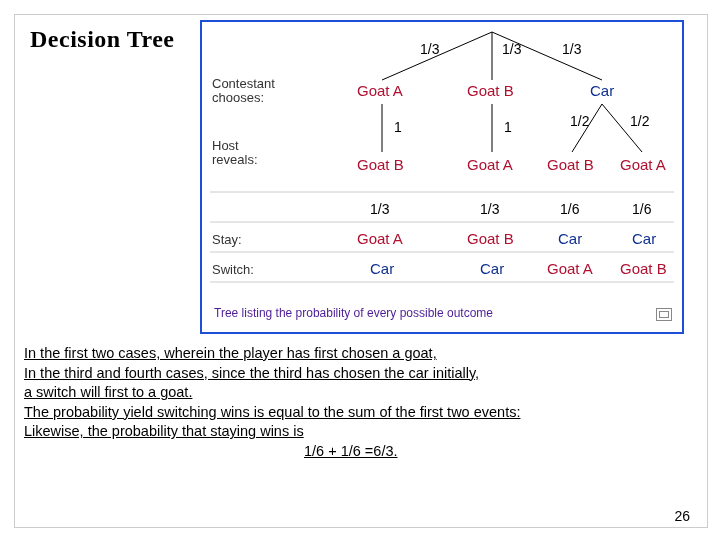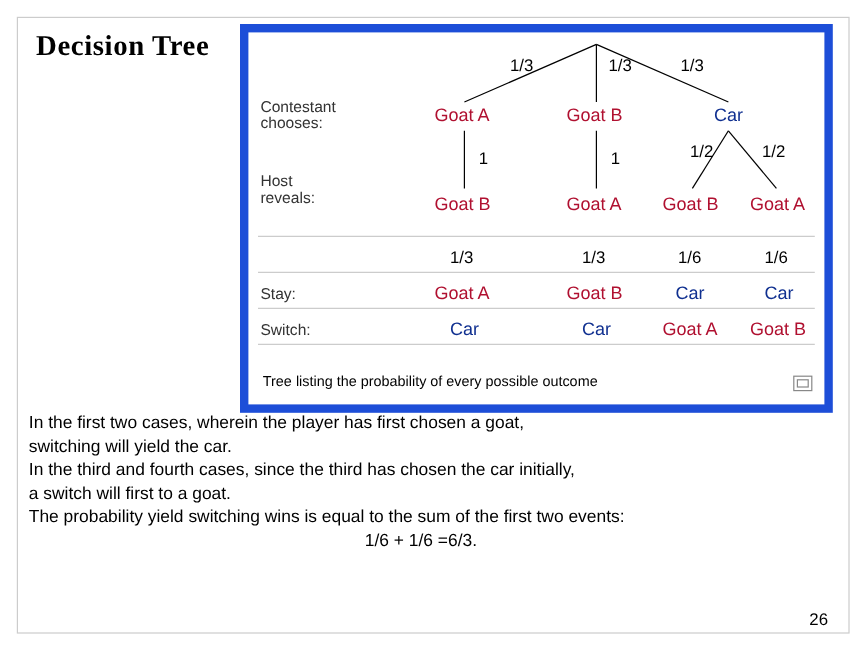--- a/index.html
+++ b/index.html
@@ -14,45 +14,45 @@
     border:1px solid #ccc;
   }
   .title {
     position:absolute; left:30px; top:26px;
     font-size:24px; font-weight:900;
     font-family: Liberation Serif, serif;
     letter-spacing:0.5px;
   }
   .figure-box {
     position:absolute; left:200px; top:20px; width:480px; height:310px;
-    border:7px solid #1d4ed8; background:#fff;
+    border:2px solid #1d4ed8; background:#fff;
   }
   .expand-icon {
     position:absolute; right:10px; top:286px;
     width:14px; height:11px; border:1px solid #888;
   }
   .expand-icon::after {
     content:""; position:absolute; left:2px; top:2px;
     width:8px; height:5px; border:1px solid #888;
   }
   .caption {
     position:absolute; left:12px; top:284px;
-    font-size:12px; color:#000000;
+    font-size:12px; color:#4c1d95;
   }
   svg { position:absolute; left:0; top:0; }
   .tree-label { font-family: Arial, sans-serif; }
   .goat { fill:#b01030; }
   .car  { fill:#103090; }
   .prob { fill:#000; font-size:14px; }
   .row-label { fill:#333; font-size:13px; }
   .grid { stroke:#ccc; stroke-width:1; }
 
   .body-text {
     position:absolute; left:24px; top:344px; width:680px;
-    font-size:14.5px; line-height:1.35;
+    font-size:14.5px; line-height:1.35;text-decoration:underline;
   }
   .body-text p { margin:0; }
   .indent { padding-left:280px; }
   .page-num {
     position:absolute; right:30px; bottom:16px; font-size:14px;margin-left:17px;
   }
 </style>
 </head>
 <body>
 
@@ -115,20 +115,20 @@
     <text class="tree-label goat" font-size="15" x="345" y="252">Goat A</text>
     <text class="tree-label goat" font-size="15" x="418" y="252">Goat B</text>
   </svg>
 
   <div class="caption">Tree listing the probability of every possible outcome</div>
   <div class="expand-icon"></div>
 </div>
 
 <div class="body-text">
   <p>In the first two cases, wherein the player has first chosen a goat,</p>
-  <p>switching will yield the car.</p>
   <p>In the third and fourth cases, since the third has chosen the car initially,</p>
   <p>a switch will first to a goat.</p>
   <p>The probability yield switching wins is equal to the sum of the first two events:</p>
+  <p>Likewise, the probability that staying wins is</p>
   <p class="indent">1/6 + 1/6 =6/3.</p>
 </div>
 
 <div class="page-num">26</div>
 
 </body></html>

